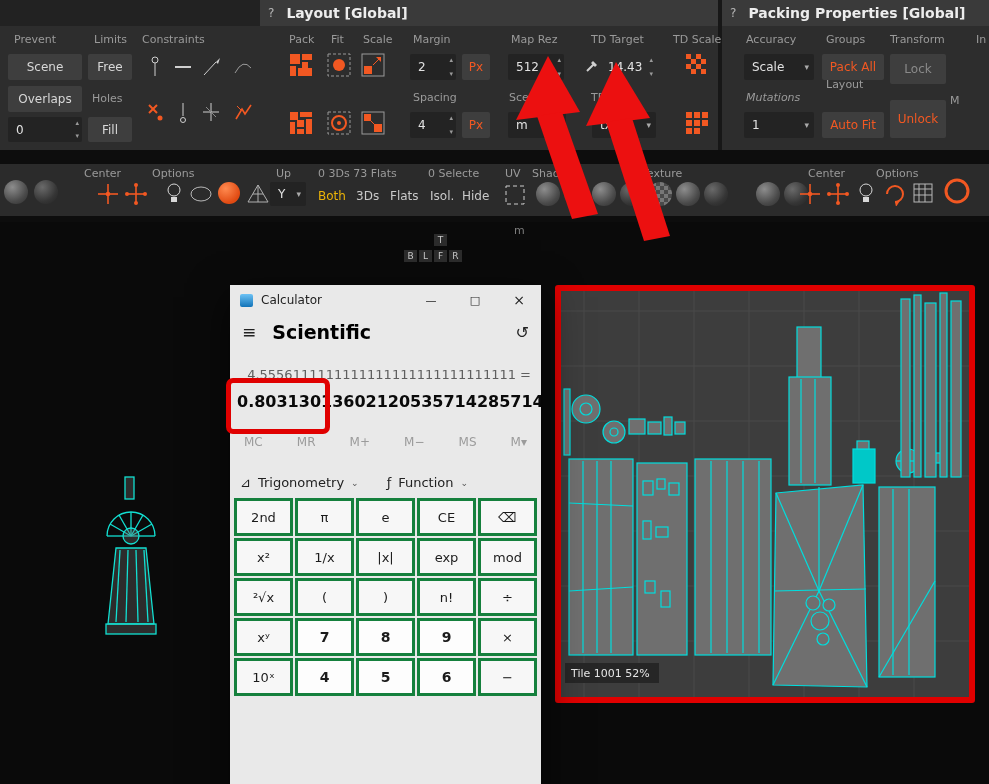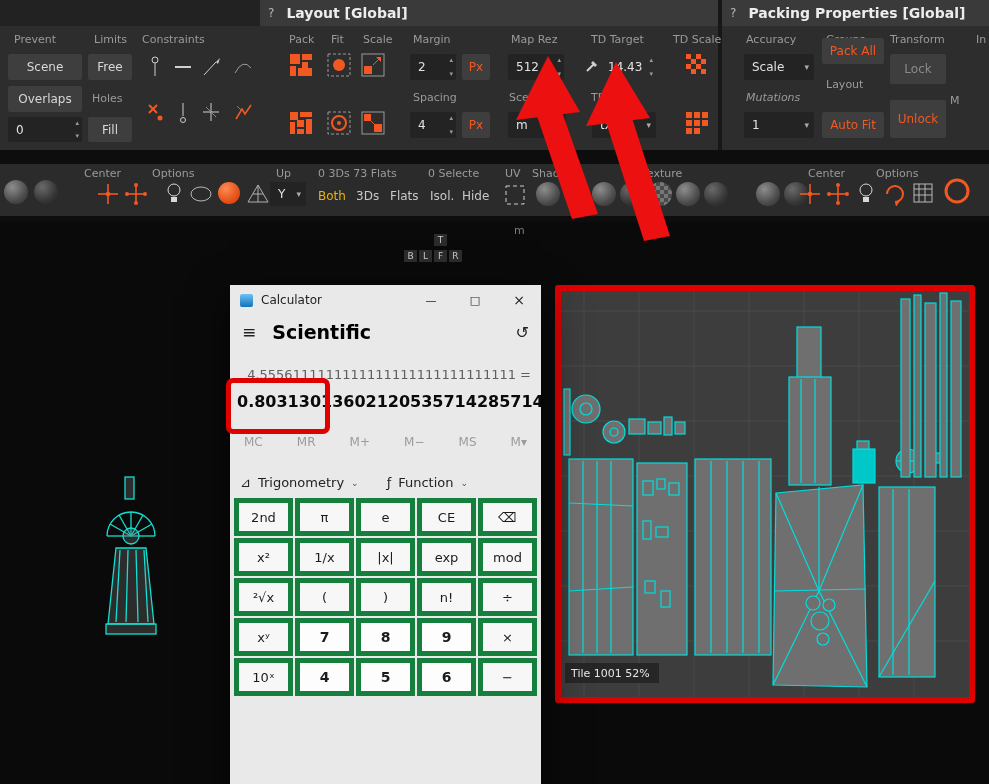--- a/index.html
+++ b/index.html
@@ -43,21 +43,21 @@
   .mode{font-size:19px;font-weight:bold;color:#000;}
   .hist{margin-left:auto;font-size:16px;color:#222;}
   .expr{text-align:right;padding:0 10px;color:#5f5f5f;font-size:13px;margin-top:22px;white-space:nowrap;overflow:hidden;}
   .result{padding-left:7px;font-size:16px;font-weight:bold;white-space:nowrap;margin-top:10px;overflow:hidden;color:#0a0a0a;}
   .degrow{display:flex;gap:34px;padding-left:14px;margin-top:76px;font-size:13px;color:#333;}
   .memrow{display:flex;justify-content:space-between;padding:0 14px;margin-top:24px;font-size:12px;color:#9b9b9b;}
   .trigrow{display:flex;gap:28px;padding-left:10px;margin-top:26px;font-size:13px;color:#222;align-items:center;}
   .grp{display:flex;gap:7px;align-items:center;}
   .caret{font-size:9px;color:#555;}
   .keys{display:grid;grid-template-columns:repeat(5,1fr);gap:2px;padding:8px 4px 4px;}
-  .key{height:38px;background:#f7f7f7;border:5px solid #15803d;display:flex;align-items:center;justify-content:center;font-size:13px;color:#1b1b1b;box-sizing:border-box;}
+  .key{height:38px;background:#f7f7f7;border:3px solid #15803d;display:flex;align-items:center;justify-content:center;font-size:13px;color:#1b1b1b;box-sizing:border-box;}
   .key.num{background:#fdfdfd;font-weight:bold;font-size:14px;}
   
   .uvbox{position:absolute;left:555px;top:285px;width:408px;height:406px;border:6px solid #e00000;border-radius:3px;box-sizing:content-box;z-index:5;background:#3d3d3d;}
   .redbox{position:absolute;left:226px;top:378px;width:94px;height:46px;border:5px solid #e00000;border-radius:7px;z-index:40;pointer-events:none;}
   .arrows{position:absolute;left:0;top:0;z-index:60;pointer-events:none;}
   .divider{position:absolute;background:#171717;}
 </style>
 </head>
 <body>
 
@@ -265,21 +265,21 @@
       </div>
 
     <span class="lbl" style="left:746px;top:33px;">Accuracy</span>
     <span class="lbl" style="left:826px;top:33px;">Groups</span>
     <span class="lbl" style="left:890px;top:33px;">Transform</span>
     <span class="lbl" style="left:976px;top:33px;">In</span>
 
     <div class="dd" style="left:744px;top:54px;width:70px;height:26px;">
       <span>Scale</span>
     </div>
-    <div class="btn orange" style="left:822px;top:38px;width:62px;height:26px;">Pack All</div>
+    <div class="btn orange" style="left:822px;top:54px;width:62px;height:26px;">Pack All</div>
     <div class="btn dim" style="left:890px;top:54px;width:56px;height:30px;">Lock</div>
 
     <span class="lbl" style="left:746px;top:91px;font-style:italic;">Mutations</span>
     <span class="lbl" style="left:826px;top:78px;">Layout</span>
     <span class="lbl" style="left:950px;top:94px;">M</span>
 
     <div class="dd" style="left:744px;top:112px;width:70px;height:26px;">
       <span>1</span>
     </div>
     <div class="btn orange" style="left:822px;top:112px;width:62px;height:26px;">Auto Fit</div>

